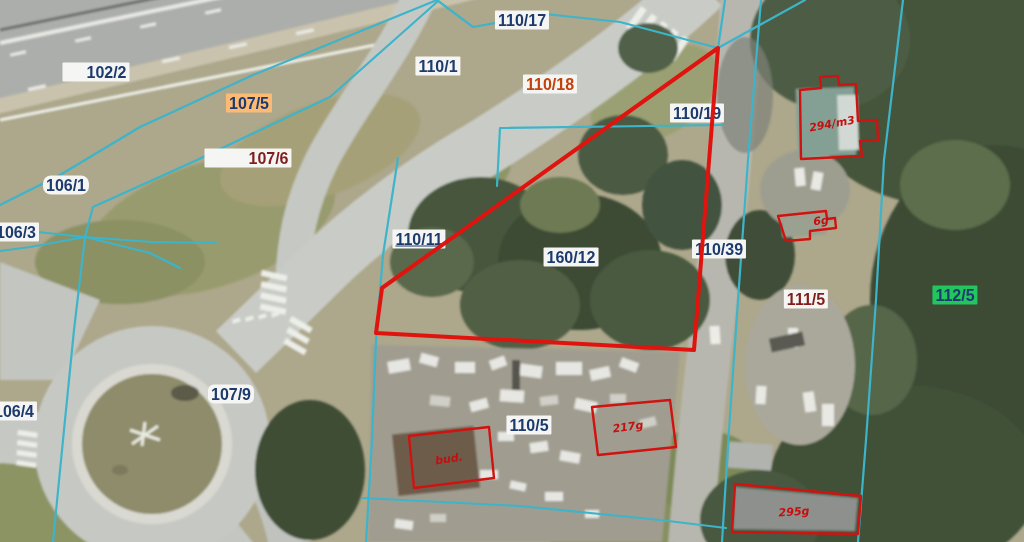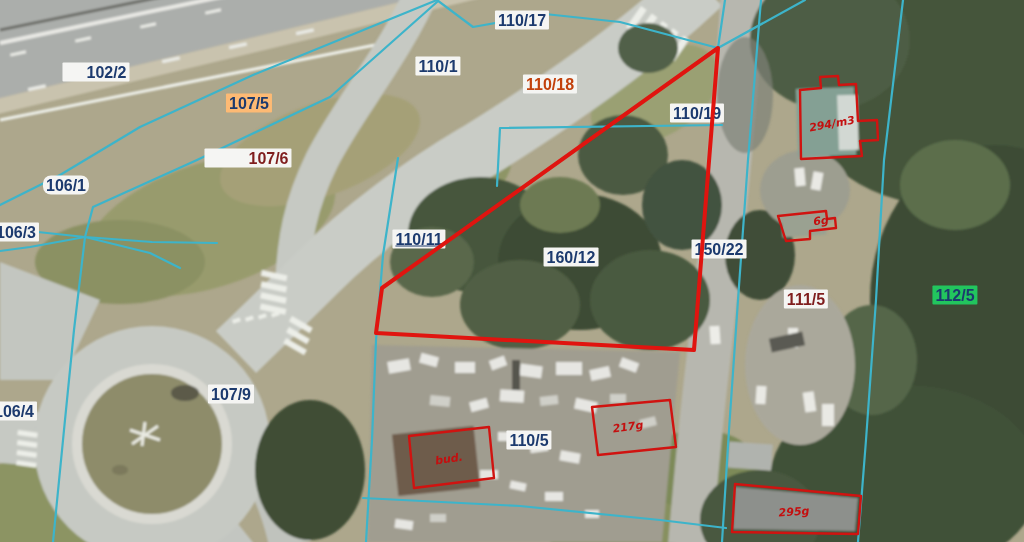--- a/index.html
+++ b/index.html
@@ -229,29 +229,29 @@
       <polyline points="363,498 520,506 660,520 726,528" class="cyan" style="stroke: rgb(61, 180, 202);"></polyline>
     </svg>
 
   <div id="labels">
       <div class="plabel" style="left: 96px; top: 72px; color: rgb(28, 58, 110); background: rgb(245, 245, 243); padding-left: 24px;">102/2</div>
       <div class="plabel" style="left: 249px; top: 103px; color: rgb(28, 58, 110); background: #fdba74;">107/5</div>
       <div class="plabel" style="left: 248px; top: 158px; color: #7f1d1d; background: rgb(245, 245, 243); padding-left: 44px;">107/6</div>
       <div class="plabel" style="left: 66px; top: 185px; color: rgb(28, 58, 110); background: rgb(245, 245, 243); border-radius: 8px;">106/1</div>
       <div class="plabel" style="left: 16px; top: 232px; color: rgb(28, 58, 110); background: rgb(245, 245, 243);">106/3</div>
       <div class="plabel" style="left: 14px; top: 411px; color: rgb(28, 58, 110); background: rgb(245, 245, 243);">106/4</div>
-      <div class="plabel" style="left: 231px; top: 394px; color: rgb(28, 58, 110); background: rgb(245, 245, 243);">107/9</div>
+      <div class="plabel" style="left: 231px; top: 394px; color: rgb(28, 58, 110); background: rgb(245, 245, 243); border-radius: 6px;">107/9</div>
       <div class="plabel" style="left: 438px; top: 18px; color: rgb(28, 58, 110); background: rgb(245, 245, 243); margin-top: 48px;">110/1</div>
       <div class="plabel" style="left: 522px; top: 20px; color: rgb(28, 58, 110); background: rgb(245, 245, 243);">110/17</div>
       <div class="plabel" style="left: 550px; top: 84px; color: #c2410c; background: rgb(245, 245, 243);">110/18</div>
       <div class="plabel" style="left: 697px; top: 113px; color: rgb(28, 58, 110); background: rgb(245, 245, 243);">110/19</div>
       <div class="plabel" style="left: 419px; top: 239px; color: rgb(28, 58, 110); background: rgb(245, 245, 243); text-decoration: underline;">110/11</div>
       <div class="plabel" style="left: 571px; top: 257px; color: rgb(28, 58, 110); background: rgb(245, 245, 243);">160/12</div>
-      <div class="plabel" style="left: 719px; top: 249px; color: rgb(28, 58, 110); background: rgb(245, 245, 243);">150/22</div>
-      <div class="plabel" style="left: 529px; top: 440px; color: rgb(28, 58, 110); background: rgb(245, 245, 243);">110/5</div>
+      <div class="plabel" style="left: 719px; top: 249px; color: rgb(28, 58, 110); background: rgb(245, 245, 243);">110/39</div>
+      <div class="plabel" style="left: 529px; top: 425px; color: rgb(28, 58, 110); background: rgb(245, 245, 243);">110/5</div>
       <div class="plabel" style="left: 806px; top: 299px; color: #7f1d1d; background: rgb(245, 245, 243);">111/5</div>
       <div class="plabel" style="left: 955px; top: 295px; color: rgb(28, 58, 110); background: #22c55e;">112/5</div>
     </div>
 
   <svg id="overlay-red" viewBox="0 0 1024 542" xmlns="http://www.w3.org/2000/svg">
       <polygon points="718,48 382,288 376,333 694,350" class="red-main" style="stroke: rgb(224, 20, 15);"></polygon>
       <polygon points="800,90 821,88 820,77 838,76 839,85 856,84 858,121 877,120 878,140 860,141 862,156 801,159" class="red-bld" style="stroke: rgb(208, 19, 16);"></polygon>
       <polygon points="778,216 826,211 827,219 835,218 836,228 810,231 810,239 786,241" class="red-bld" style="stroke: rgb(208, 19, 16);"></polygon>
       <polygon points="409,436 489,427 494,478 414,488" class="red-bld" style="stroke: rgb(208, 19, 16);"></polygon>
       <polygon points="592,407 670,400 676,447 598,455" class="red-bld" style="stroke: rgb(208, 19, 16);"></polygon>

